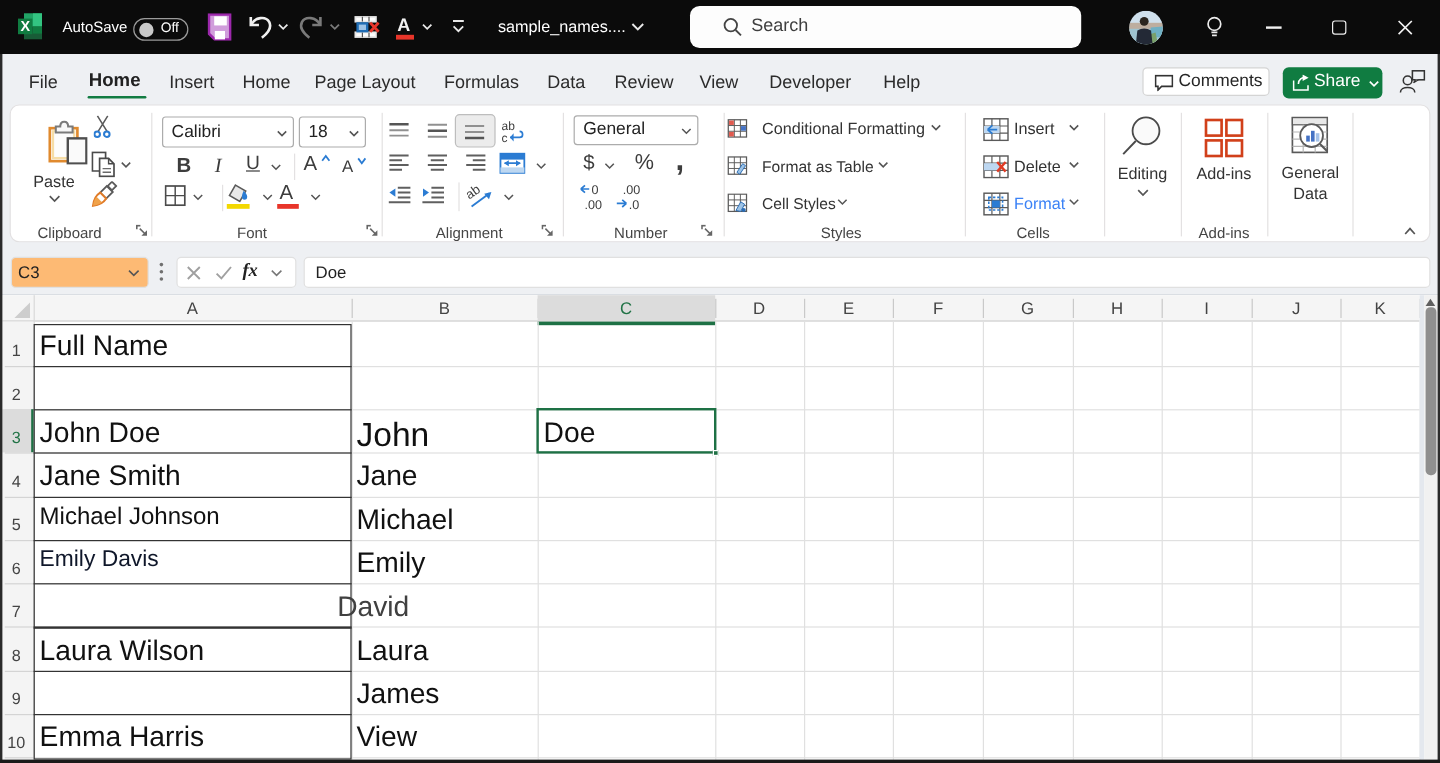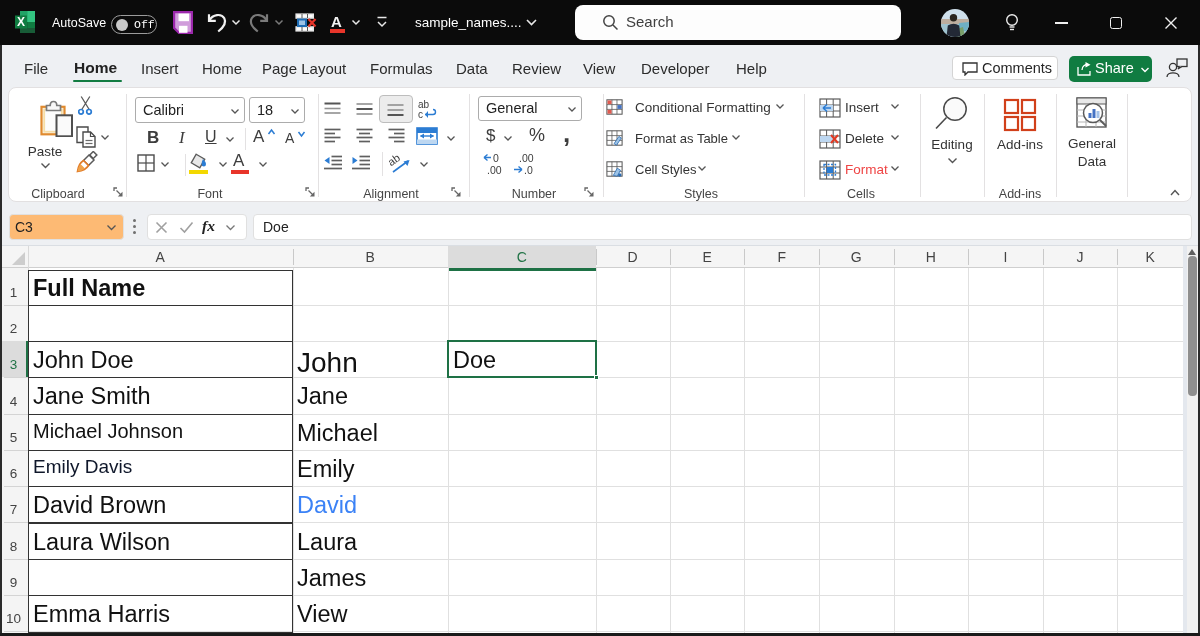--- a/index.html
+++ b/index.html
@@ -17,21 +17,21 @@
     <rect x="5" y="0" width="15" height="11" fill="#21a366"></rect>
     <rect x="12.5" y="0" width="7.5" height="11" fill="#33c481"></rect>
     <rect x="12.5" y="11" width="7.5" height="6" fill="#107c41"></rect>
     <rect x="0" y="4.5" width="12" height="13" fill="#107c41"></rect>
     <text x="6" y="15.2" font-size="12" font-weight="bold" fill="#fff" text-anchor="middle" font-family="Liberation Sans">X</text>
   </svg>
   <div class="abs" style="left:52px;top:15.5px;color:#fff;font-size:12.5px;">AutoSave</div>
 
   <div class="abs" style="left:111px;top:15px;width:46px;height:19px;border:1px solid #9b9b9b;border-radius:10px;">
     <div class="abs" style="left:4px;top:2.5px;width:12px;height:12px;border-radius:50%;background:#c9c9c9;"></div>
-    <div class="abs" style="left:22px;top:2px;color:#fff;font-size:11.5px;font-family:Liberation Mono, monospace;">Off</div>
+    <div class="abs" style="left:22px;top:2px;color:#fff;font-size:11.5px;">Off</div>
   </div>
 
   <svg class="abs" style="left:173px;top:11px" width="20" height="23" viewBox="0 0 20 23">
     <path d="M1.1 1.1 H18.9 V21.9 H6 L1.1 17 Z" fill="#d09ddb" stroke="#9c28ac" stroke-width="2.2"></path>
     <rect x="5.5" y="2.6" width="10.5" height="7.6" fill="#fff"></rect>
     <rect x="6" y="14.8" width="8.5" height="7" fill="#fff"></rect>
   </svg>
 
   <svg class="abs" style="left:205px;top:10px" width="24" height="24" viewBox="0 0 24 24">
     <path d="M4 4.2 V10.8 H10.8" fill="none" stroke="#f0f0f0" stroke-width="2.2"></path>
@@ -434,21 +434,21 @@
     </svg>
   <svg class="abs" style="left:810px;top:72px" width="22" height="20" viewBox="0 0 22 20">
       <rect x="1" y="1" width="20" height="18" fill="#fff" stroke="#5a5a5a" stroke-width="1.2"></rect>
       <line x1="1" y1="7" x2="21" y2="7" stroke="#5a5a5a" stroke-width="1"></line>
       <line x1="1" y1="13" x2="21" y2="13" stroke="#5a5a5a" stroke-width="1"></line>
       <line x1="7.6" y1="1" x2="7.6" y2="19" stroke="#5a5a5a" stroke-width="1"></line>
       <line x1="14.2" y1="1" x2="14.2" y2="19" stroke="#5a5a5a" stroke-width="1"></line>
       <rect x="7.6" y="7" width="6.6" height="6" fill="#2b7cd3"></rect>
       <rect x="5" y="4.5" width="11.5" height="10.5" fill="none" stroke="#2b7cd3" stroke-width="1.3" stroke-dasharray="2 1.5"></rect>
     </svg>
-  <div class="abs" style="left:836px;top:74px;font-size:13.5px;color:#ef4444;">Format</div>
+  <div class="abs" style="left:836px;top:74px;font-size:13.5px;color:#3b82f6;">Format</div>
   <svg class="abs" style="left:881px;top:77px" width="10" height="8" viewBox="0 0 10 8">
       <path d="M1.5 1.5 L5 5 L8.5 1.5" fill="none" stroke="#555" stroke-width="1.3"></path>
     </svg>
   <svg class="abs" style="left:926px;top:7px" width="34" height="36" viewBox="0 0 34 36">
 <circle cx="20" cy="14" r="11.2" fill="#fafafa" stroke="#4a4a4a" stroke-width="1.5"></circle>
 <line x1="11.5" y1="22.5" x2="1" y2="33.5" stroke="#4a4a4a" stroke-width="1.6"></line>
 </svg>
   <div class="abs" style="left:912px;top:49px;width:62px;text-align:center;font-size:13.5px;color:#333;">Editing</div>
   <svg class="abs" style="left:938px;top:69px" width="11" height="8" viewBox="0 0 11 8">
       <path d="M1.5 1.5 L5.5 5.5 L9.5 1.5" fill="none" stroke="#555" stroke-width="1.4"></path>
@@ -587,31 +587,30 @@
   <div class="abs" style="left:28px;top:23.6px;width:265px;height:363.3px;border:1.2px solid #333;"></div>
   <div class="abs" style="left:28px;top:58.6px;width:265px;height:1.2px;background:#333;"></div>
   <div class="abs" style="left:28px;top:94.9px;width:265px;height:1.2px;background:#333;"></div>
   <div class="abs" style="left:28px;top:131.2px;width:265px;height:1.2px;background:#333;"></div>
   <div class="abs" style="left:28px;top:167.5px;width:265px;height:1.2px;background:#333;"></div>
   <div class="abs" style="left:28px;top:203.8px;width:265px;height:1.2px;background:#333;"></div>
   <div class="abs" style="left:28px;top:240.1px;width:265px;height:1.2px;background:#333;"></div>
   <div class="abs" style="left:28px;top:276.4px;width:265px;height:1.2px;background:#333;"></div>
   <div class="abs" style="left:28px;top:312.7px;width:265px;height:1.2px;background:#333;"></div>
   <div class="abs" style="left:28px;top:349.0px;width:265px;height:1.2px;background:#333;"></div>
-  <div class="abs" style="left:33px;top:28.5px;font-size:23.5px;color:#111;font-weight:bold;">Full Name</div>
+  <div class="abs" style="left:33px;top:28.5px;font-size:23.5px;color:#111;font-weight:normal;">Full Name</div>
   <div class="abs" style="left:33px;top:101.1px;font-size:23.5px;color:#111;">John Doe</div>
   <div class="abs" style="left:297px;top:101.1px;font-size:28px;color:#111;">John</div>
   <div class="abs" style="left:33px;top:137.4px;font-size:23.5px;color:#111;">Jane Smith</div>
   <div class="abs" style="left:297px;top:137.4px;font-size:23.5px;color:#111;">Jane</div>
   <div class="abs" style="left:33px;top:173.7px;font-size:20px;color:#111;">Michael Johnson</div>
   <div class="abs" style="left:297px;top:173.7px;font-size:23.5px;color:#111;">Michael</div>
   <div class="abs" style="left:33px;top:210.0px;font-size:19px;color:#0f172a;">Emily Davis</div>
   <div class="abs" style="left:297px;top:210.0px;font-size:23.5px;color:#111;">Emily</div>
-  <div class="abs" style="left:33px;top:246.3px;font-size:23.5px;color:#111;">David Brown</div>
-  <div class="abs" style="left:297px;top:246.3px;font-size:23.5px;color:#3b82f6;">David</div>
+  <div class="abs" style="left:281px;top:246.3px;font-size:23.5px;color:#404040;">David</div>
   <div class="abs" style="left:33px;top:282.6px;font-size:23.5px;color:#111;">Laura Wilson</div>
   <div class="abs" style="left:297px;top:282.6px;font-size:23.5px;color:#111;">Laura</div>
   <div class="abs" style="left:297px;top:318.9px;font-size:23.5px;color:#111;">James</div>
   <div class="abs" style="left:33px;top:355.2px;font-size:23.5px;color:#111;">Emma Harris</div>
   <div class="abs" style="left:297px;top:355.2px;font-size:23.5px;color:#111;">View</div>
   <div class="abs" style="left:453px;top:101.1px;font-size:23.5px;color:#111;">Doe</div>
   <div class="abs" style="left:446.8px;top:93.7px;width:150px;height:38.7px;border:2.2px solid #1e7145;"></div>
   <div class="abs" style="left:593.8px;top:129.4px;width:5px;height:5px;background:#1e7145;border:1px solid #fff;"></div>
   <div class="abs" style="left:1183px;top:0;width:3.5px;height:387px;background:#e4e8ee;"></div>
   <div class="abs" style="left:1186.5px;top:0;width:11px;height:387px;background:#f1f1f1;"></div>

